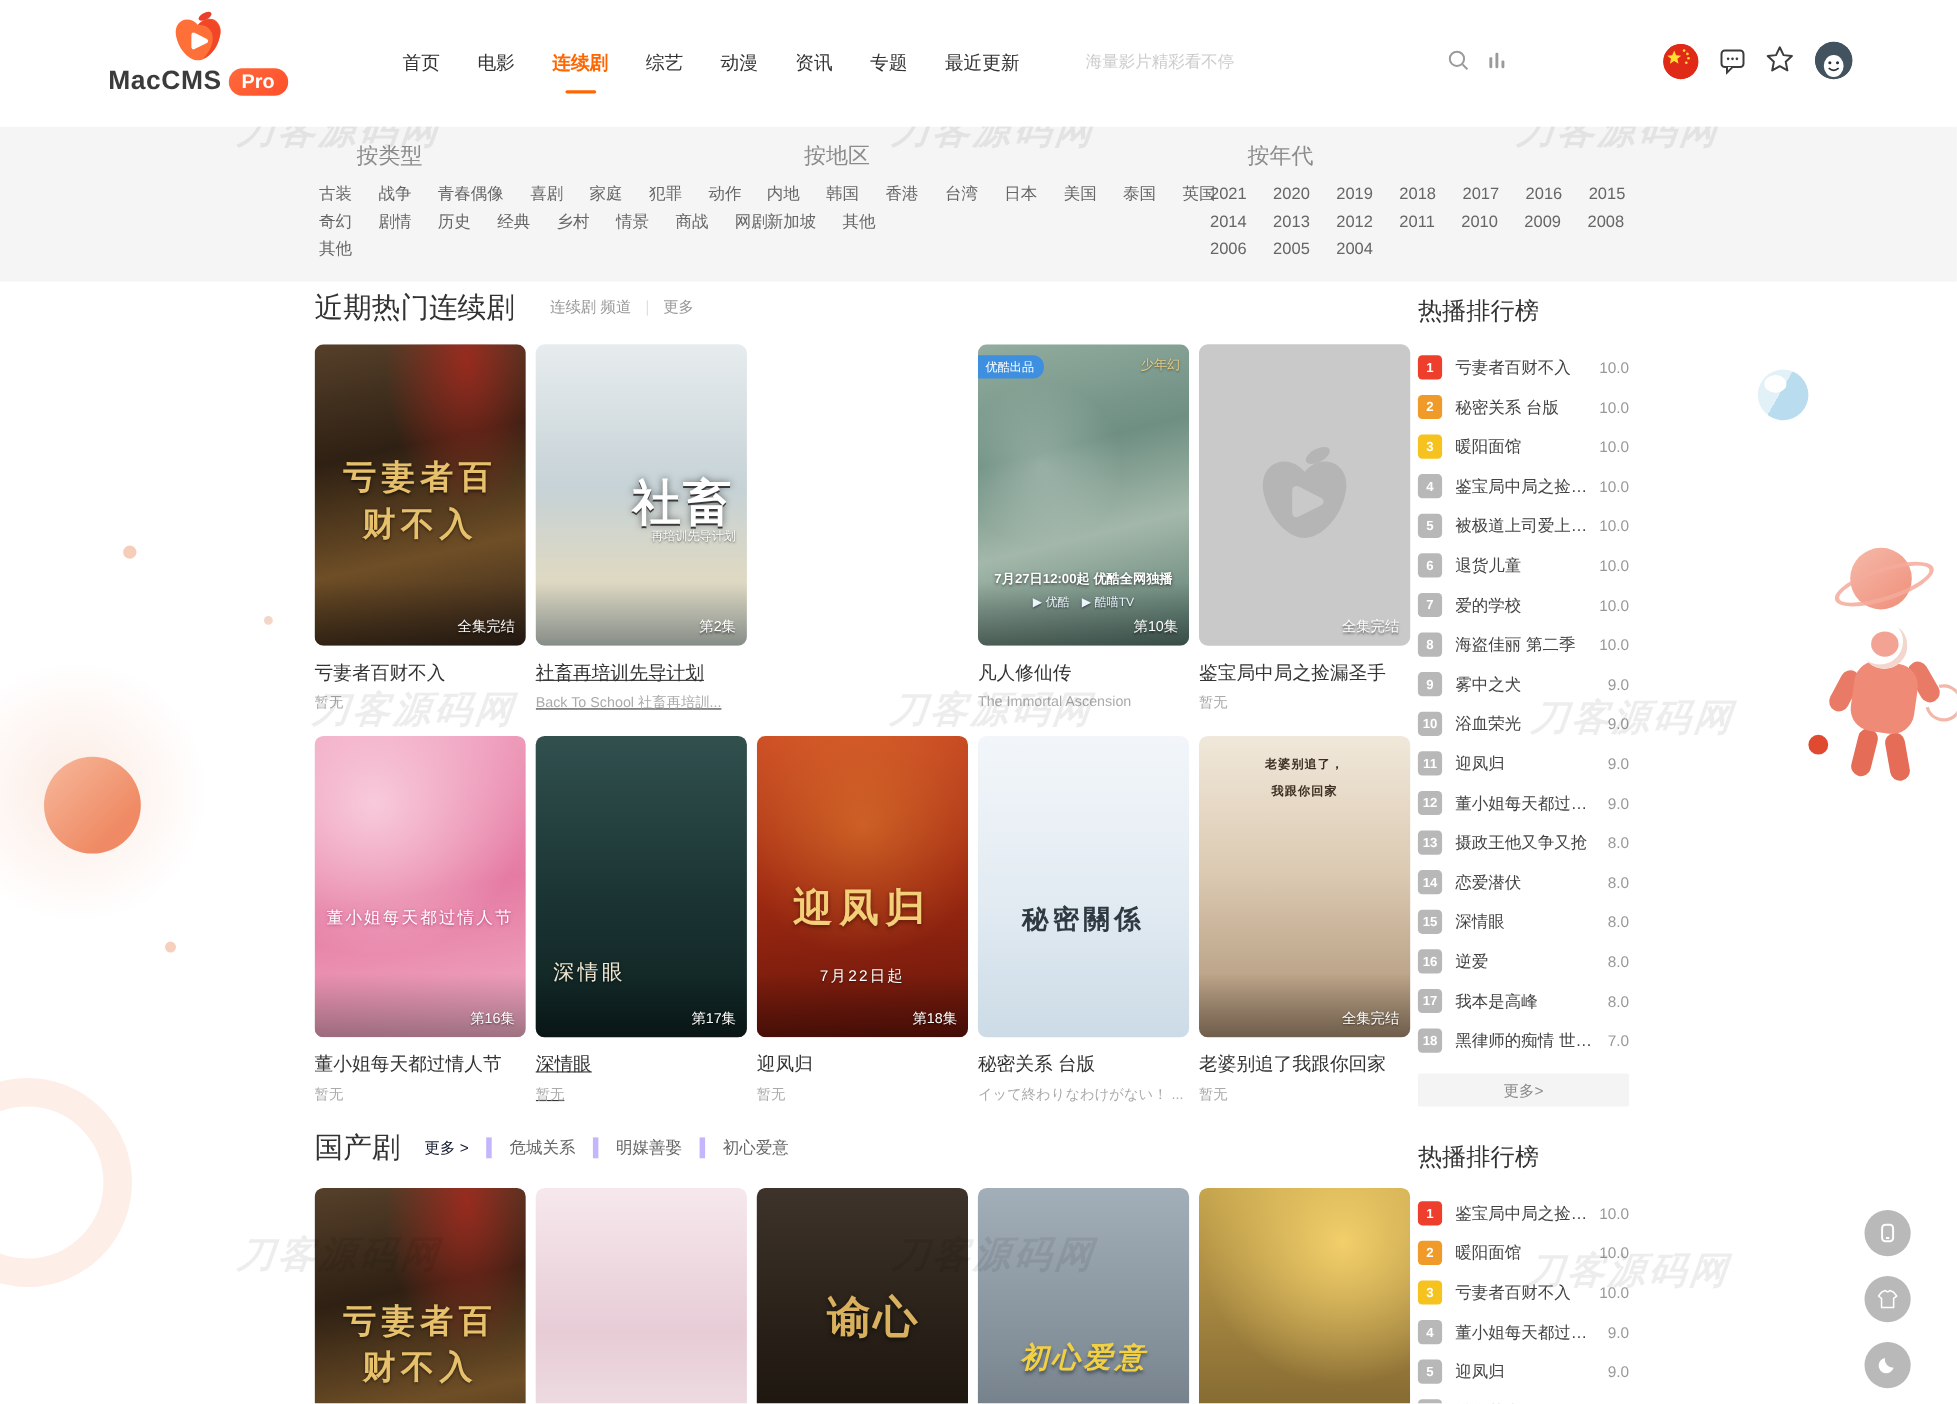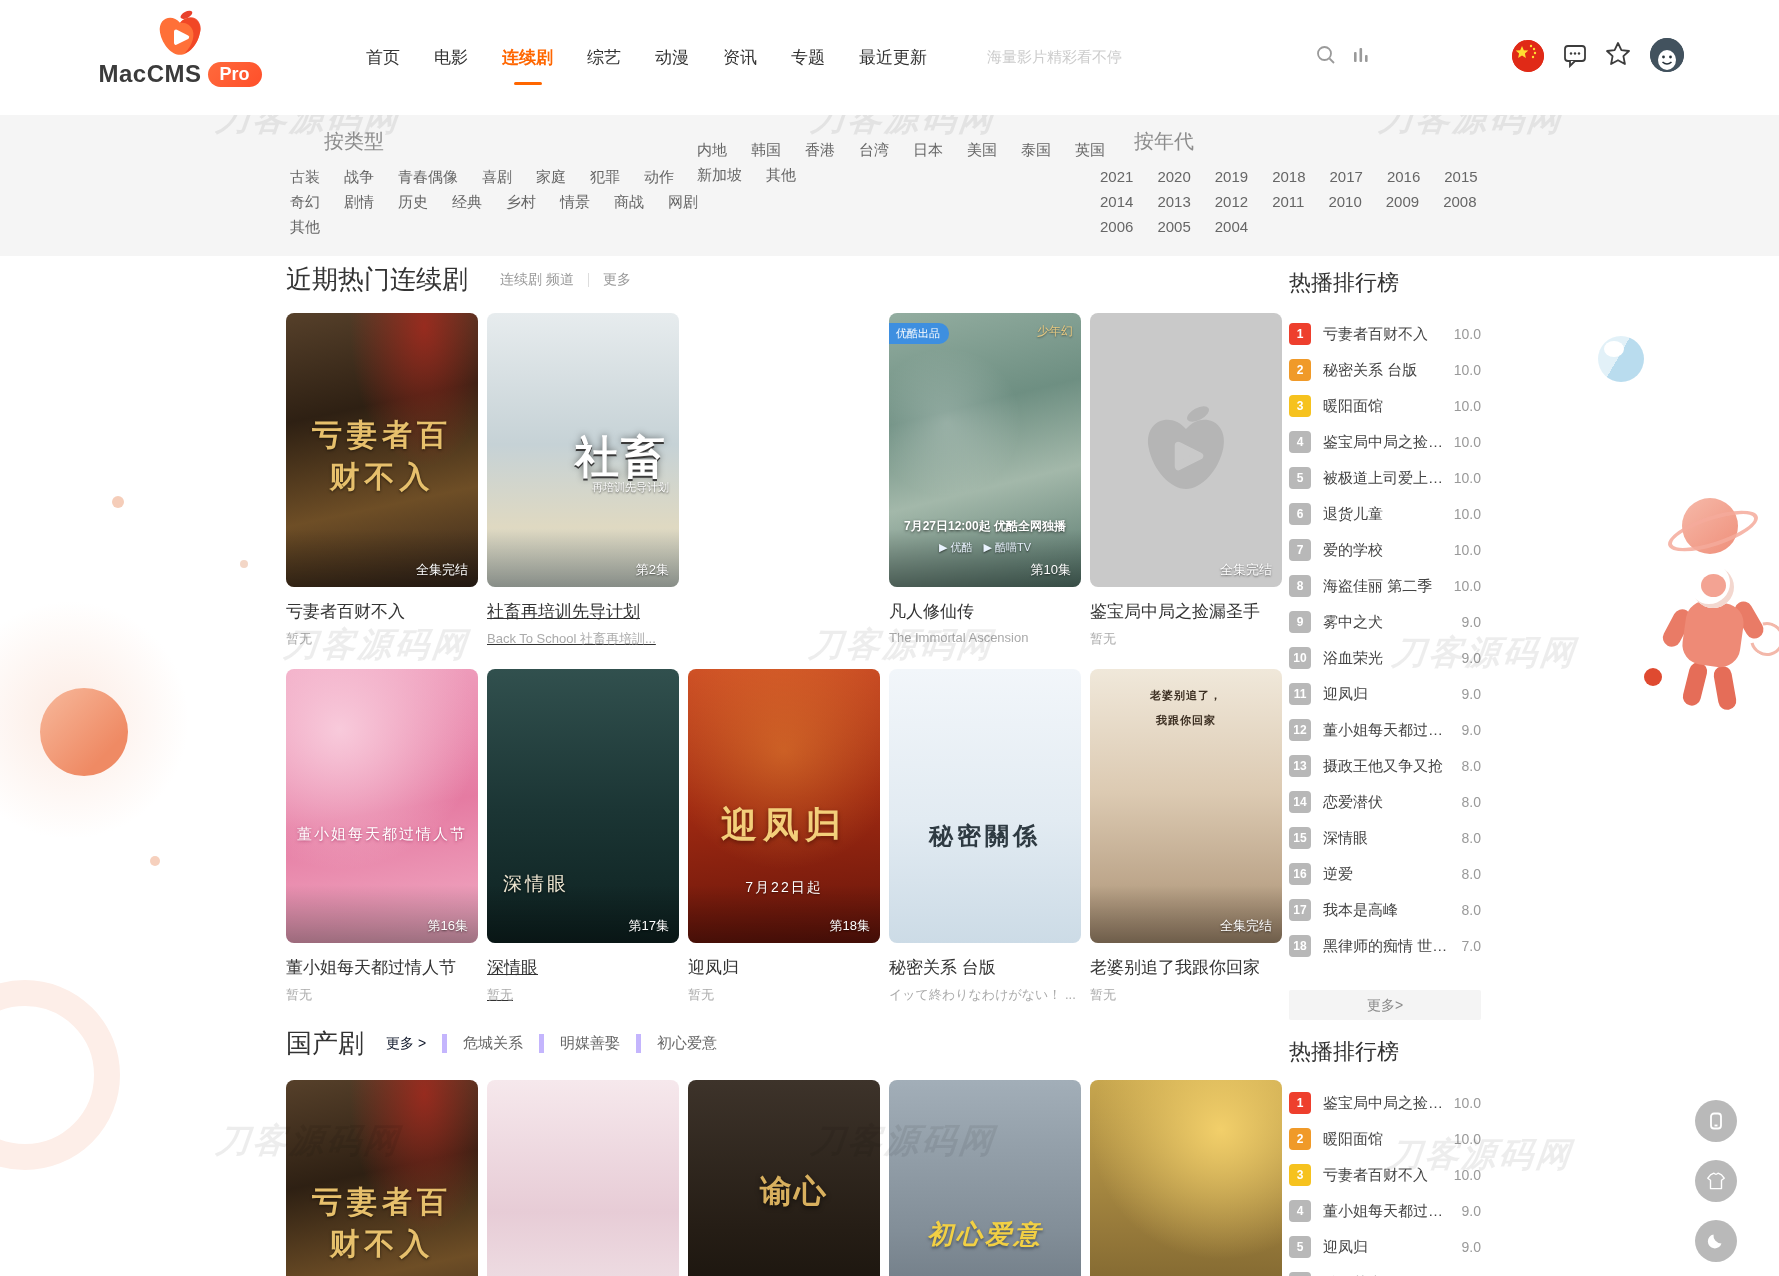--- a/index.html
+++ b/index.html
@@ -92,21 +92,21 @@
       text-shadow:0 1px 3px rgba(0,0,0,.7);}
   .a-yfg{left:0;right:0;top:48%;text-align:center;font-size:36px;font-weight:bold;color:#f3cf7a;
       letter-spacing:6px;text-shadow:0 2px 4px rgba(60,10,0,.6);
       font-family:"Liberation Serif","DejaVu Serif",serif;}
   .ov-yfg{position:absolute;left:0;right:0;bottom:46px;text-align:center;color:#fff;font-size:14px;
       z-index:2;letter-spacing:2px;text-shadow:0 1px 2px rgba(0,0,0,.5);}
   .a-mimi{left:0;right:0;top:55%;text-align:center;font-size:24px;font-weight:bold;color:#2e3a42;
       letter-spacing:4px;font-family:"Liberation Serif","DejaVu Serif",serif;}
   .a-laopo{left:0;right:0;top:14px;text-align:center;font-size:11px;font-weight:bold;color:#3c2f22;
       line-height:25px;letter-spacing:1px;}
-  .a-yuxin{left:0;right:0;top:33%;text-align:center;font-size:32px;font-weight:bold;color:#d8b05e;
+  .a-yuxin{left:0;right:0;top:33%;text-align:center;font-size:40px;font-weight:bold;color:#d8b05e;
       letter-spacing:2px;text-shadow:0 2px 5px rgba(0,0,0,.6);
       font-family:"Liberation Serif","DejaVu Serif",serif;padding-left:20px;}
   .a-chuxin{left:0;right:0;top:50%;text-align:center;font-size:26px;font-weight:bold;font-style:italic;
       color:#f2d044;letter-spacing:3px;text-shadow:0 2px 3px rgba(30,40,50,.55);}
   .apple-ph{position:absolute;left:50%;top:50%;transform:translate(-50%,-50%);z-index:1;}
 
   .p-dark-gold{background:radial-gradient(ellipse at 72% 5%,rgba(185,40,30,.7),transparent 38%),
       linear-gradient(168deg,#56402a 0%,#2e2013 35%,#6e4e26 68%,#33241a 100%);}
   .p-r1c2{background:linear-gradient(180deg,#e7ecee 0%,#c6d2d6 48%,#dfd9c2 78%,#cfd8cf 100%);}
   .p-r1c3{background:linear-gradient(180deg,#141e38 0%,#1d2b4e 40%,#53617a 52%,#8a92a2 75%,#a8adb8 100%);}
@@ -130,21 +130,21 @@
   .rank{position:absolute;left:1289px;width:192px;z-index:3;}
   .rank1{top:268px;}.rank2{top:1037px;}
   .rank-title{font-size:22px;color:#333;margin-bottom:18px;cursor:default;}
   .rank-row{display:flex;align-items:center;height:36px;cursor:pointer;}
   .rk{width:22px;height:22px;border-radius:4px;background:#b8b8b8;color:#fff;font-size:12px;
       font-weight:bold;text-align:center;line-height:22px;flex:none;}
   .rk.top1{background:#ee3f2d;}.rk.top2{background:#f09a29;}.rk.top3{background:#f6c21e;}
   .rk-label{flex:1;margin-left:12px;font-size:15px;color:#444;white-space:nowrap;overflow:hidden;
       text-overflow:ellipsis;}
   .rk-score{margin-left:5px;font-size:14px;color:#999;flex:none;}
-  .rank-more{margin-top:26px;height:30px;line-height:30px;text-align:center;background:#f4f4f4;
+  .rank-more{margin-top:12px;height:30px;line-height:30px;text-align:center;background:#f4f4f4;
       color:#8a8a8a;font-size:14px;border-radius:2px;cursor:pointer;}
 
   
   .decor{position:absolute;pointer-events:none;z-index:1;}
   .d-blob{left:-50px;top:600px;width:240px;height:240px;border-radius:50%;
       background:radial-gradient(circle,#fcebe3 0%,rgba(252,235,227,0) 70%);}
   .d-ball-l{left:40px;top:688px;width:88px;height:88px;border-radius:50%;
       background:linear-gradient(135deg,#f7b99c 0%,#ef8a64 75%);}
   .d-dot1{left:112px;top:496px;width:12px;height:12px;border-radius:50%;background:#f5cdb9;}
   .d-dot2{left:240px;top:560px;width:8px;height:8px;border-radius:50%;background:#f3d6c6;}
@@ -314,20 +314,21 @@
           <span class="ftag">商战</span>
           <span class="ftag">网剧</span>
         </div>
         <div class="tag-row">
           <span class="ftag">其他</span>
         </div>
       </div>
     </div>
 
     <div class="fgroup fg2">
+      <div class="fgroup-title">按地区</div>
       <div class="tag-rows">
         <div class="tag-row">
           <span class="ftag">内地</span>
           <span class="ftag">韩国</span>
           <span class="ftag">香港</span>
           <span class="ftag">台湾</span>
           <span class="ftag">日本</span>
           <span class="ftag">美国</span>
           <span class="ftag">泰国</span>
           <span class="ftag">英国</span>

